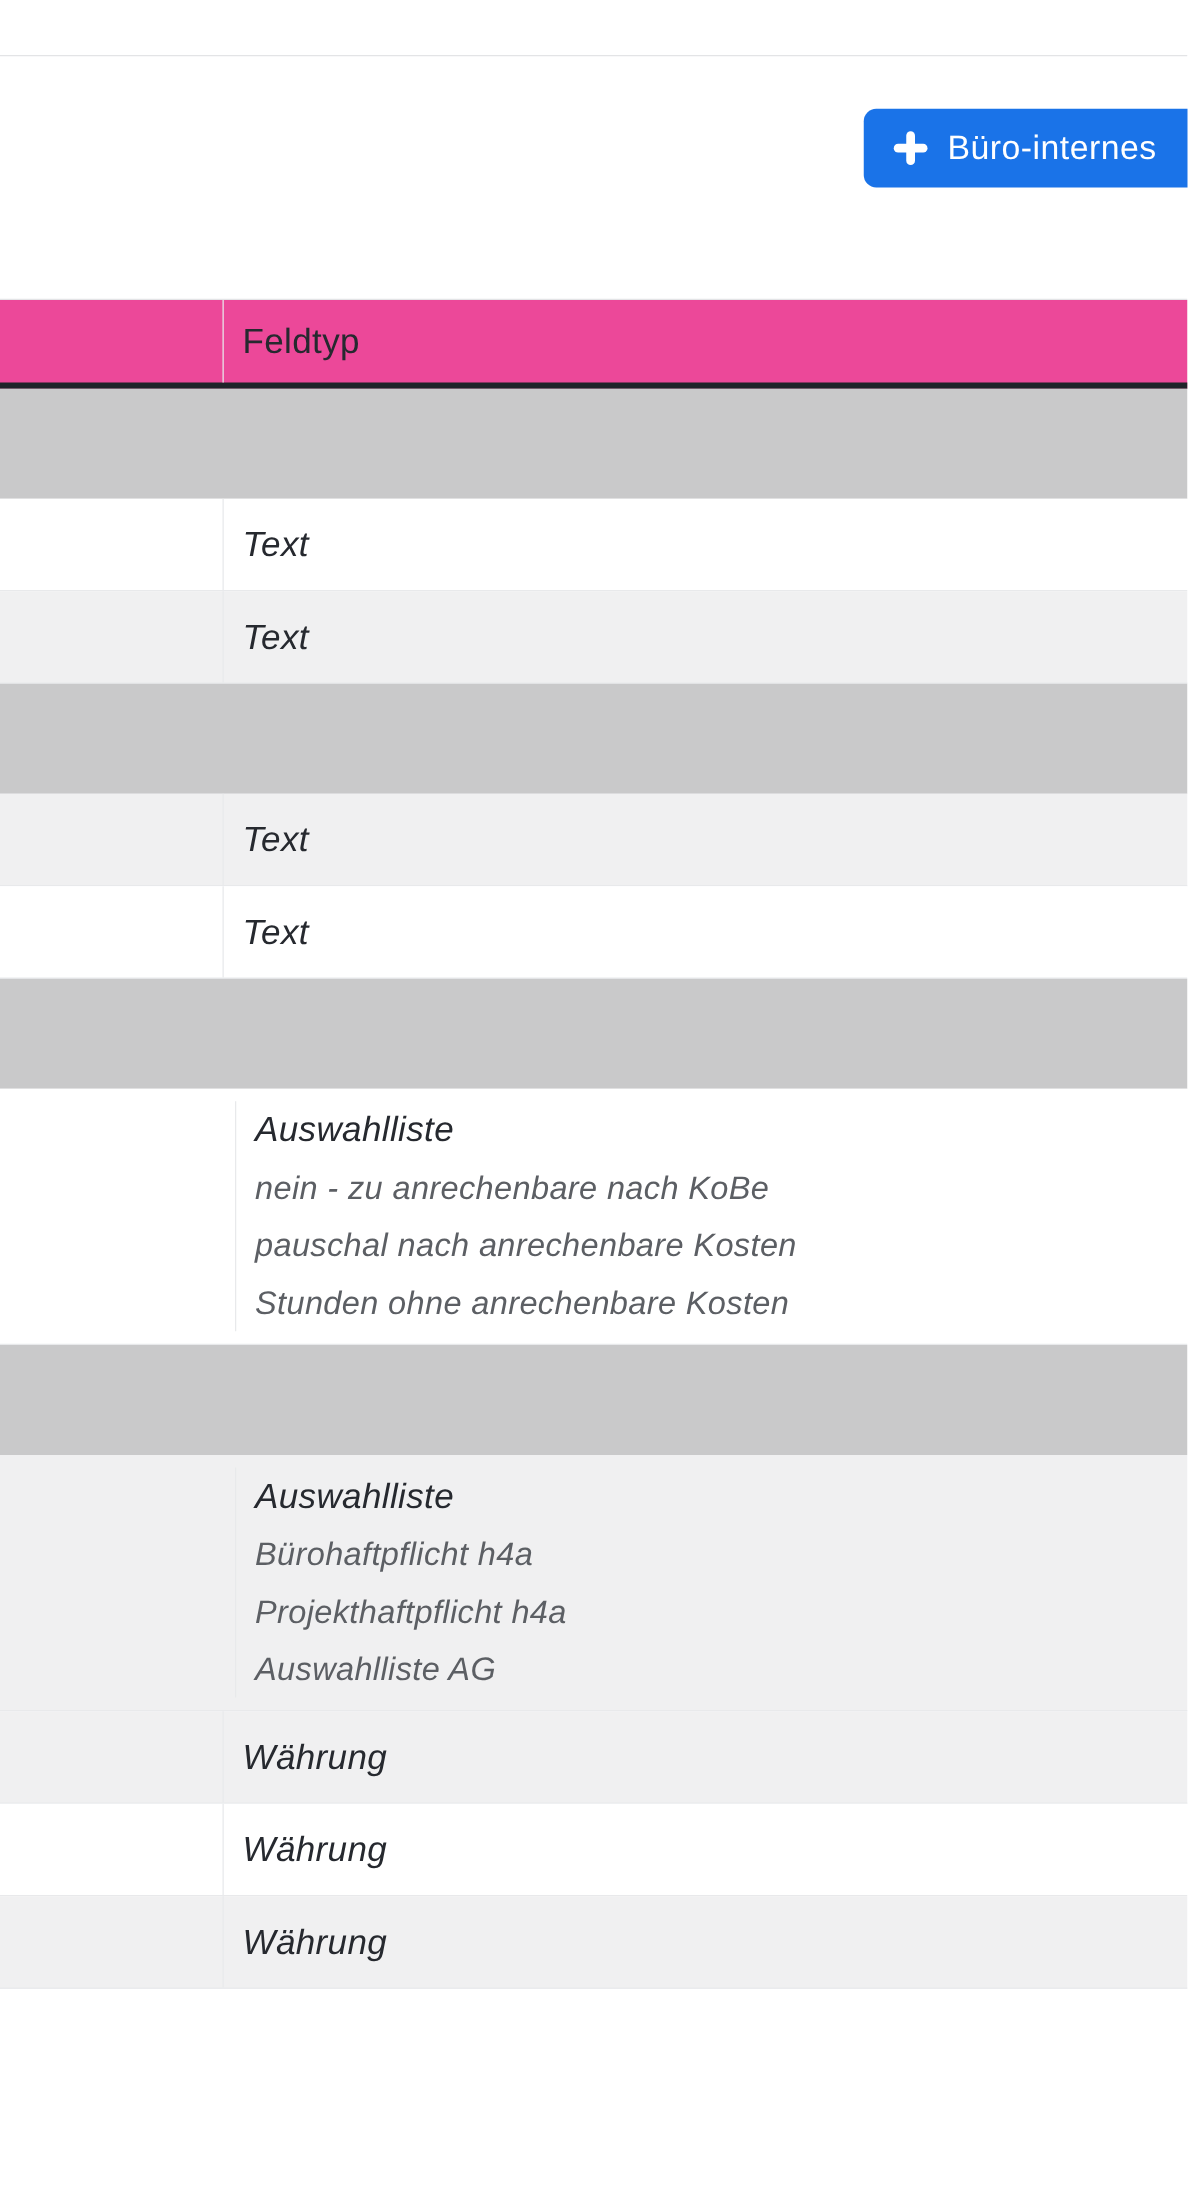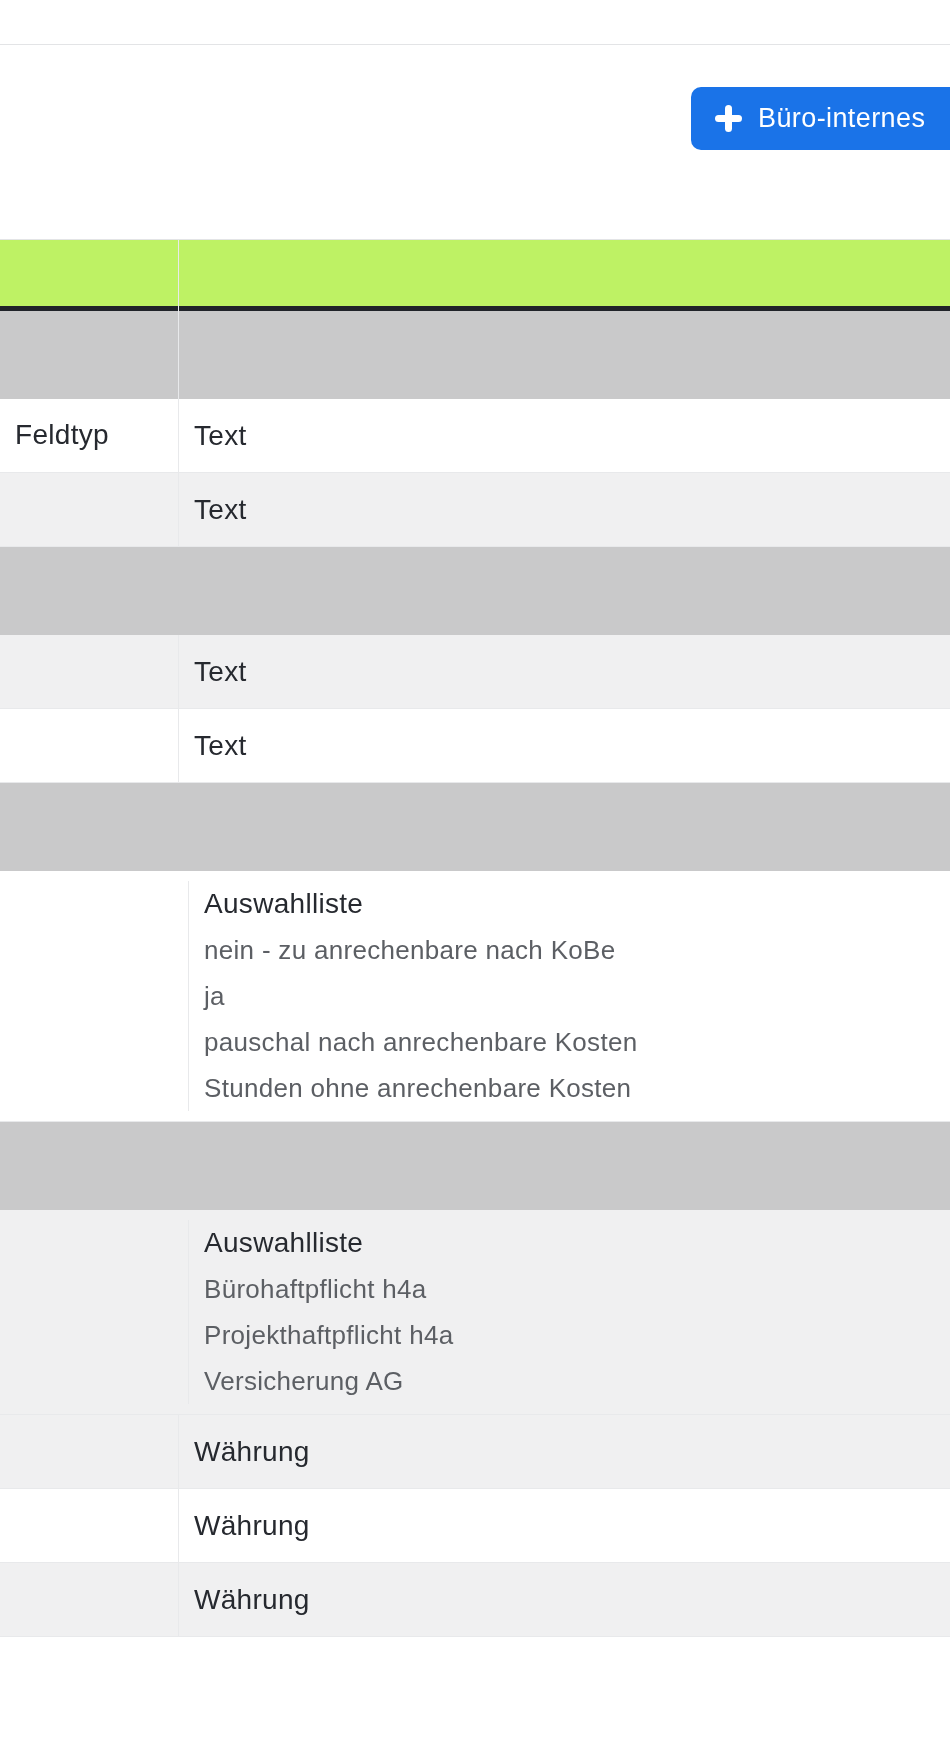--- a/index.html
+++ b/index.html
@@ -66,23 +66,22 @@
   .fields-table {
     position: absolute;
     top: 239px; left: 0;
     width: 950px;
     border-top: 1px solid var(--top-hairline);
     background: #ffffff;
   }
   .hrow {
     display: flex;
     height: 71px;
-    background: #bef264;
+    background: #ec4899;
     border-bottom: 5px solid var(--header-underline);
-    flex-direction: column;
   }
   .c1 {
     flex: 0 0 179px;
     width: 179px;
     border-right: 1px solid var(--divider);
   }
   .c2 {
     flex: 1 1 auto;
     padding-left: 15px;
     display: flex;
@@ -92,21 +91,21 @@
   .hrow .c2 {
     font-size: 28px;
     letter-spacing: 0.3px;
     color: var(--text-dark);
   }
   .row { display: flex; }
   .row.band {
     height: 88px;
     background: var(--band);
   }
-  .row.item { border-bottom: 1px solid var(--divider); }
+  .row.item { border-bottom: 1px solid var(--divider); font-style: italic; }
   .row.item.white { background: var(--row-white); }
   .row.item.light { background: var(--row-light); }
   .row.item.small { height: 74px; }
   .row.item.tall  { padding: 10px 10px; }
   .type-label {
     font-size: 28px;
     letter-spacing: 0.3px;
     color: var(--text-dark);
   }
   .row.item.tall .type-label { line-height: 46px; }
@@ -158,33 +157,32 @@
         <div class="c2">
           <div class="type-label">Text</div>
         </div>
       </div>
       <div class="row band"></div>
       <div class="row item white tall">
         <div class="c1"></div>
         <div class="c2">
           <div class="type-label">Auswahlliste</div>
           <div class="opt">nein - zu anrechenbare nach KoBe</div>
-          <div class="opt">ja</div>
           <div class="opt">pauschal nach anrechenbare Kosten</div>
           <div class="opt">Stunden ohne anrechenbare Kosten</div>
         </div>
       </div>
       <div class="row band"></div>
       <div class="row item light tall">
         <div class="c1"></div>
         <div class="c2">
           <div class="type-label">Auswahlliste</div>
           <div class="opt">Bürohaftpflicht h4a</div>
           <div class="opt">Projekthaftpflicht h4a</div>
-          <div class="opt">Versicherung AG</div>
+          <div class="opt">Auswahlliste AG</div>
         </div>
       </div>
       <div class="row item light small">
         <div class="c1"></div>
         <div class="c2">
           <div class="type-label">Währung</div>
         </div>
       </div>
       <div class="row item white small">
         <div class="c1"></div>

